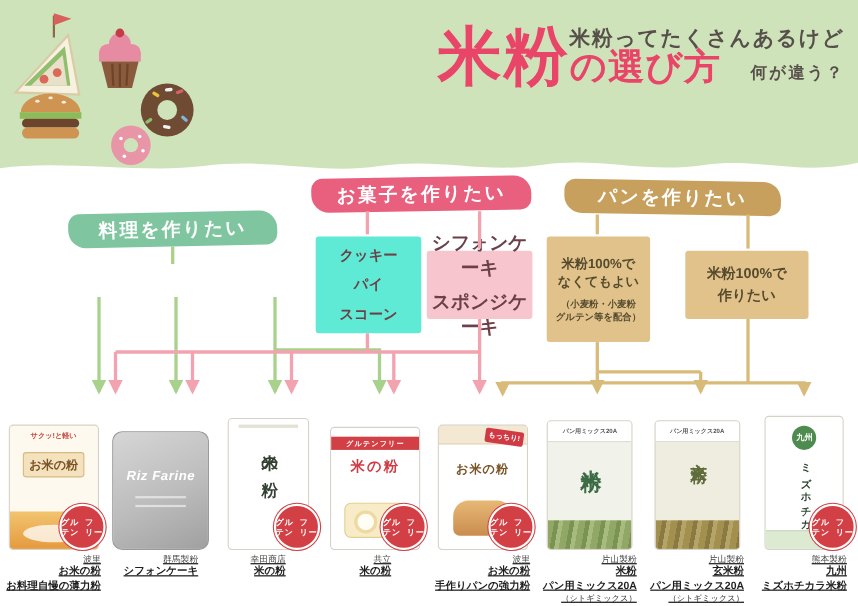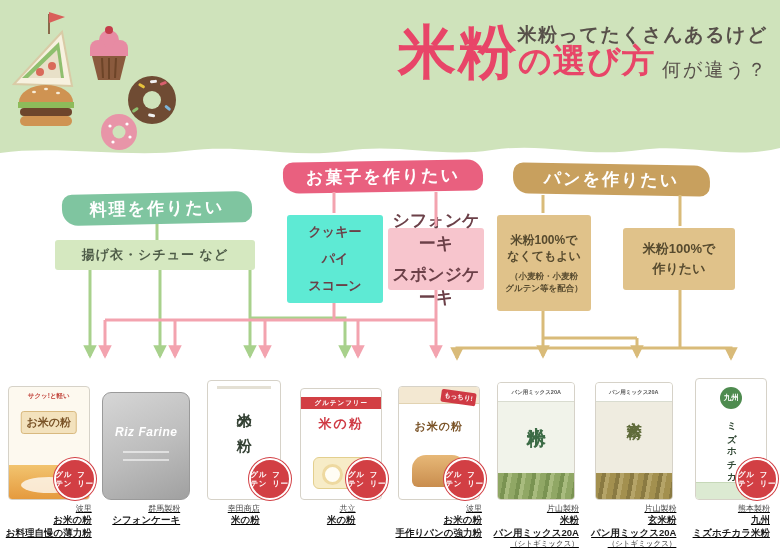--- a/index.html
+++ b/index.html
@@ -2,21 +2,21 @@
 <html><head>
 <meta charset="utf-8">
 <style>
   html,body{margin:0;padding:0;background:#fff;}
   .canvas{position:relative;width:780px;height:551px;background:#ffffff;overflow:hidden;
           font-family:"Liberation Sans","DejaVu Sans",sans-serif;}
   .hdr-wave{position:absolute;top:0;left:0;}
   .illus{position:absolute;top:4px;left:2px;}
   .title-block{position:absolute;top:22px;left:168px;width:600px;color:#57504a;text-align:right;}
   .t-line1{font-size:19px;font-weight:bold;letter-spacing:1.5px;}
-  .t-line2{font-size:19px;font-weight:normal;letter-spacing:2px;margin-left:26px;margin-top:9px;}
+  .t-line2{font-size:15px;font-weight:bold;letter-spacing:2px;margin-left:26px;margin-top:9px;}
   .t-big{position:absolute;left:230px;top:2px;display:flex;align-items:flex-end;color:#e84568;}
   .t-big .big{font-size:58px;font-weight:bold;letter-spacing:2px;line-height:0.95;}
   .t-big .suffix{font-size:33px;font-weight:bold;line-height:1.1;letter-spacing:1px;}
   .desc{position:absolute;top:97px;left:222px;width:545px;font-size:11px;font-weight:bold;
         color:#6f4a3a;line-height:1.6;text-align:center;}
   .ribbon{position:absolute;display:flex;align-items:center;justify-content:center;color:#fff;
           font-weight:bold;font-size:17px;letter-spacing:2px;border-radius:10px 16px 10px 16px;}
   .ribbon-cooking{left:62px;top:193px;width:190px;height:31px;background:#7fc5a0;transform:rotate(-1.2deg);}
   .ribbon-sweets{left:283px;top:161px;width:200px;height:31px;background:#e9607f;transform:rotate(-1deg);}
   .ribbon-bread{left:513px;top:164px;width:197px;height:31px;background:#c8a05e;transform:rotate(1deg);}
@@ -166,23 +166,20 @@
       <span class="big">米粉</span>
       <span class="suffix">の選び方</span>
     </div>
   </div>
 
 
   <div class="ribbon ribbon-cooking">料理を作りたい</div>
   <div class="ribbon ribbon-sweets">お菓子を作りたい</div>
   <div class="ribbon ribbon-bread">パンを作りたい</div>
 
-  <div class="obox box-cooking">
-    <span>揚げ衣・シチュー など</span>
-  </div>
   <div class="obox box-cookie">
     <span>クッキー</span>
     <span>パイ</span>
     <span>スコーン</span>
   </div>
   <div class="obox box-chiffon">
     <span>シフォンケーキ</span>
     <span>スポンジケーキ</span>
   </div>
   <div class="obox box-mix">

